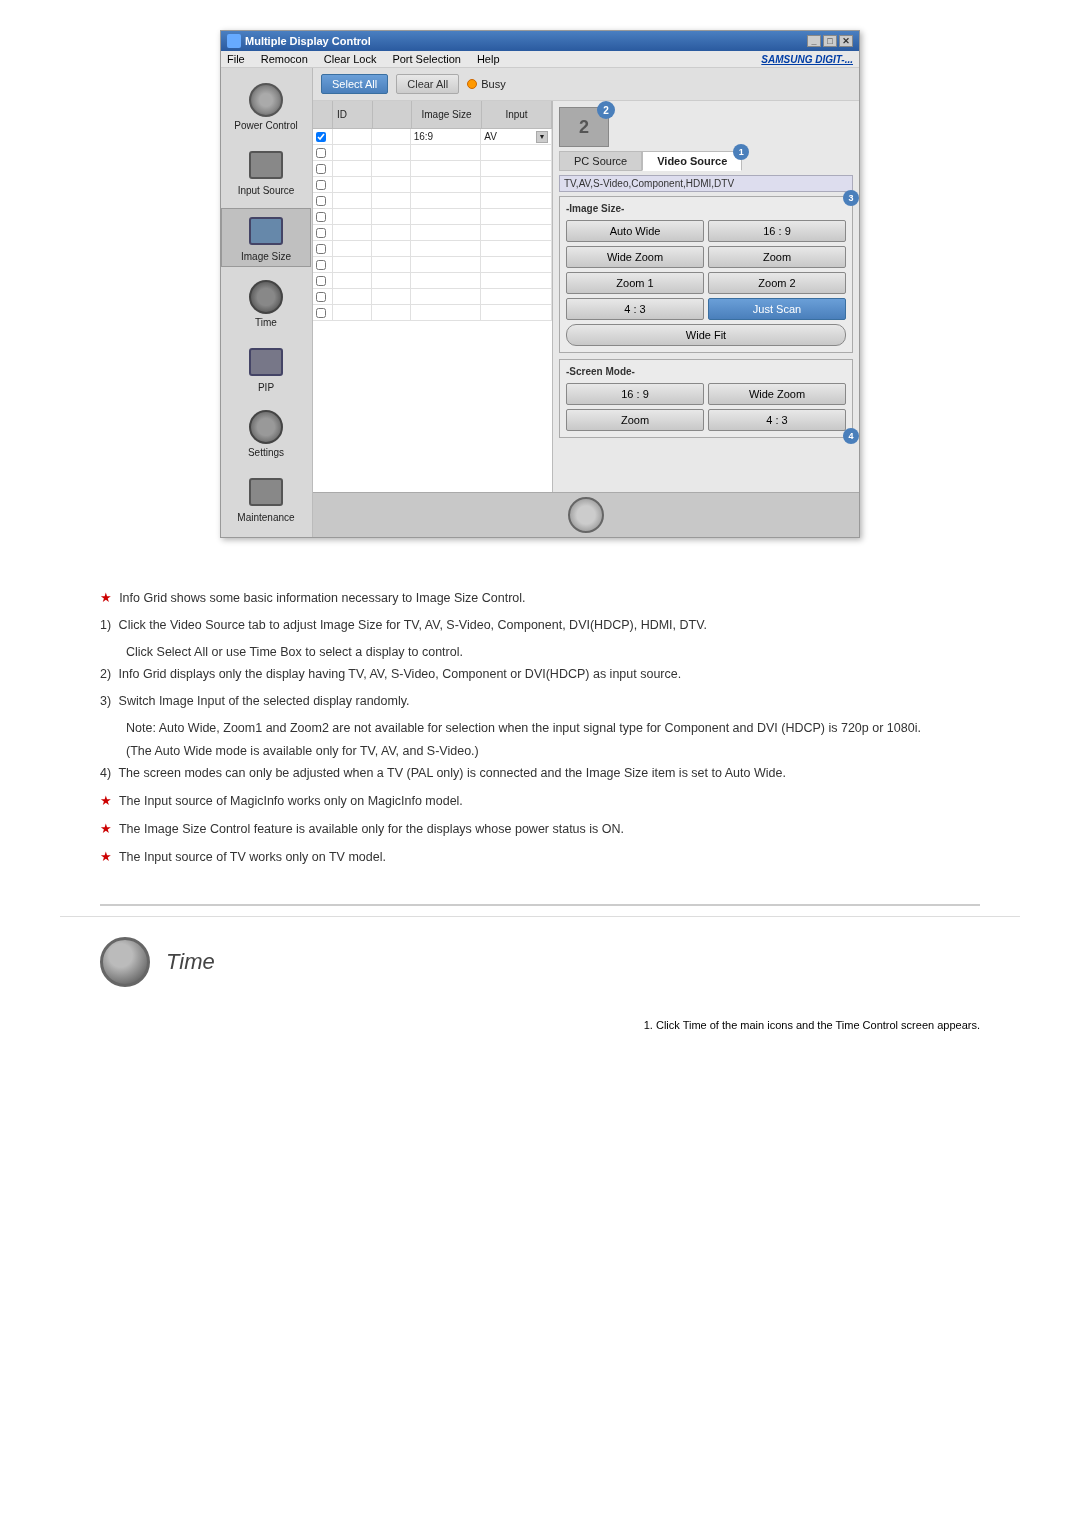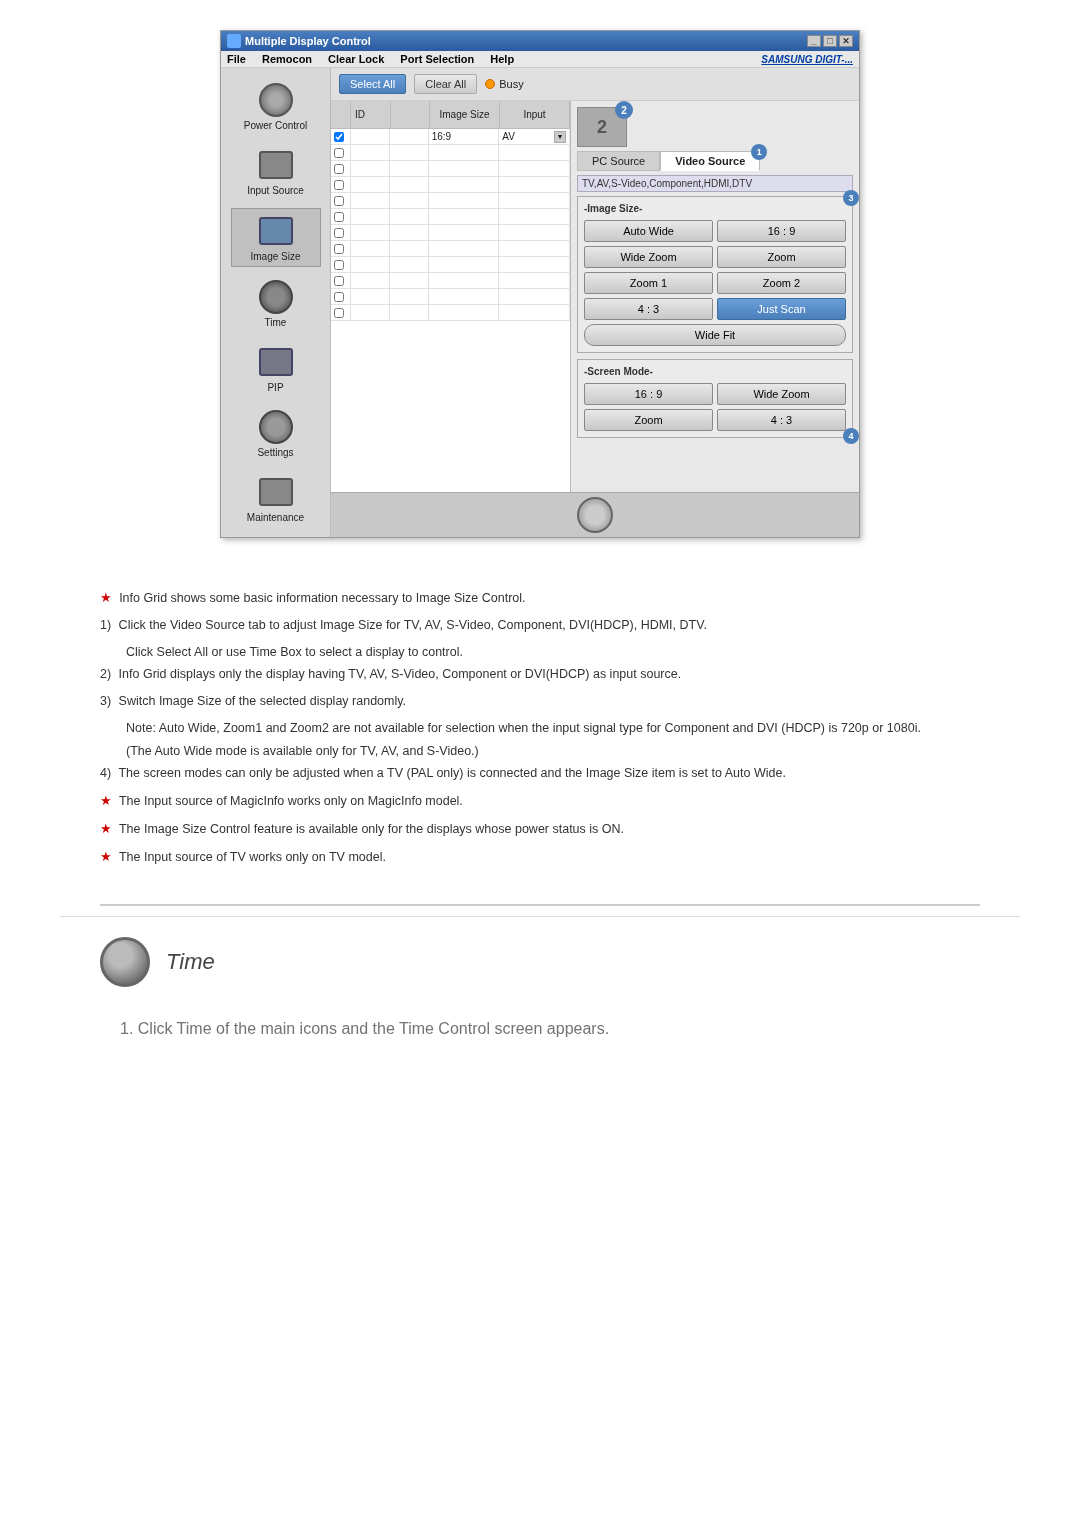--- a/index.html
+++ b/index.html
@@ -74,46 +74,45 @@
       align-items: center;
       padding: 2px 6px;
       gap: 16px;
       font-size: 11px;
       border-bottom: 1px solid #ccc;
     }
 
     .menubar-item {
       cursor: pointer;
       color: #000;
-      font-weight: bold;
     }
 
     .samsung-logo {
       margin-left: auto;
       font-size: 10px;
       color: #003da5;
       font-weight: bold;
       font-style: italic;
       text-decoration: underline;
     }
 
     .app-content {
       display: flex;
       background: #e8e8e8;
     }
 
     
     .sidebar {
-      width: 110px;
+      width: 92px;
       background: #d8d8d8;
       border-right: 1px solid #bbb;
       padding: 10px 0;
       display: flex;
       flex-direction: column;
-      align-items: center;
+      align-items: flex-start;
       gap: 8px;
     }
 
     .sidebar-item {
       display: flex;
       flex-direction: column;
       align-items: center;
       gap: 2px;
       cursor: pointer;
       padding: 4px;
@@ -449,23 +448,24 @@
     }
 
     .time-title {
       font-size: 22px;
       color: #444;
       font-style: italic;
     }
 
     .time-note {
       padding: 10px 40px 10px 60px;
-      font-size: 16px;
-      color: #737373;
+      font-size: 11px;
+      color: #000000;
       line-height: 1.5;
+      text-align: right;
     }
 
     .relative-pos {
       position: relative;
     }
 
     .grid-number-overlay {
       position: absolute;
       right: -6px;
       top: -6px;
@@ -779,21 +779,21 @@
       <span class="note-number">1)</span>
       <span>Click the Video Source tab to adjust Image Size for TV, AV, S-Video, Component, DVI(HDCP), HDMI, DTV.</span>
     </div>
     <div class="note-indent">Click Select All or use Time Box to select a display to control.</div>
     <div class="note-item">
       <span class="note-number">2)</span>
       <span>Info Grid displays only the display having TV, AV, S-Video, Component or DVI(HDCP) as input source.</span>
     </div>
     <div class="note-item">
       <span class="note-number">3)</span>
-      <span>Switch Image Size of the selected display randomly.</span>
+      <span>Switch Image Input of the selected display randomly.</span>
     </div>
     <div class="note-indent">Note: Auto Wide, Zoom1 and Zoom2 are not available for selection when the input signal type for Component and DVI (HDCP) is 720p or 1080i.</div>
     <div class="note-indent">(The Auto Wide mode is available only for TV, AV, and S-Video.)</div>
     <div class="note-item">
       <span class="note-number">4)</span>
       <span>The screen modes can only be adjusted when a TV (PAL only) is connected and the Image Size item is set to Auto Wide.</span>
     </div>
     <div class="note-item">
       <span class="note-star">★</span>
       <span>The Input source of MagicInfo works only on MagicInfo model.</span>

